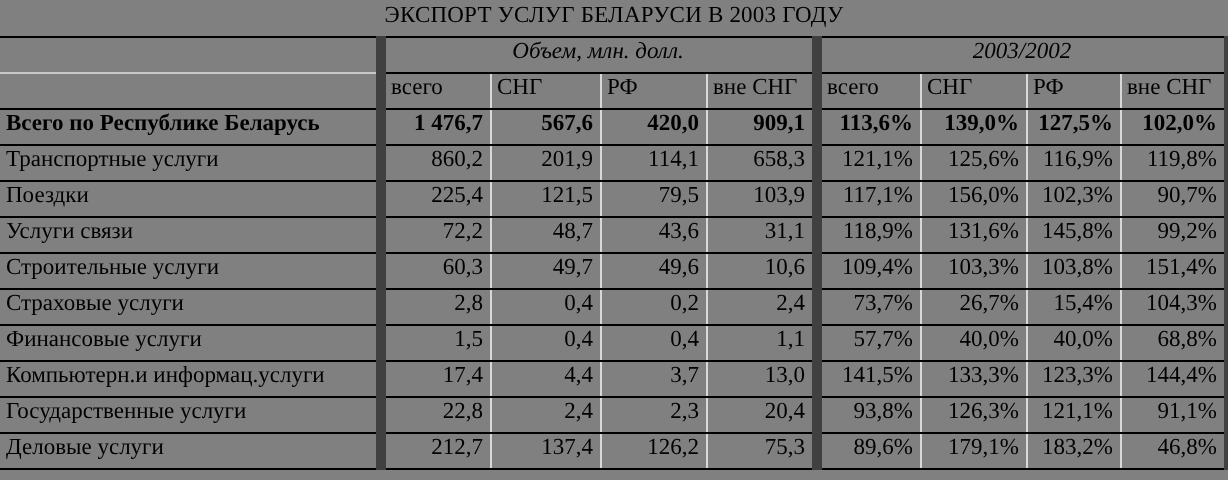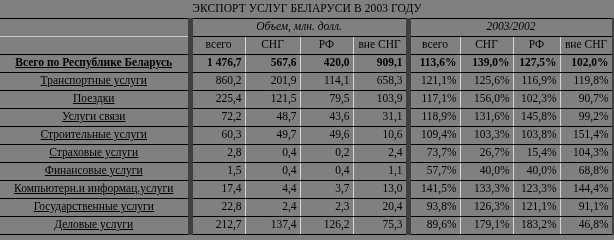--- a/index.html
+++ b/index.html
@@ -53,28 +53,26 @@
   .bb-lite { border-bottom: 1px solid #c8c8c8; }
   .br-lite { border-right: 1px solid #d8d8d8; }
 
   .grp-head {
     text-align: center;
     font-style: italic;
     font-size: 11.5px;
     height: 18px;
   }
   .col-head {
-    text-align: center;
     font-size: 11.5px;
     height: 18px;
   }
   .rowlabel {
-    text-align: center;
-    font-size: 11.5px;
-    text-decoration: underline;
+    text-align: left;
+    font-size: 11.5px;
   }
   .num {
     text-align: right;
     font-size: 11.5px;
     padding-right: 4px;
   }
   .bold { font-weight: bold; }
   .empty-head { height: 18px; }
 </style>
 </head>

